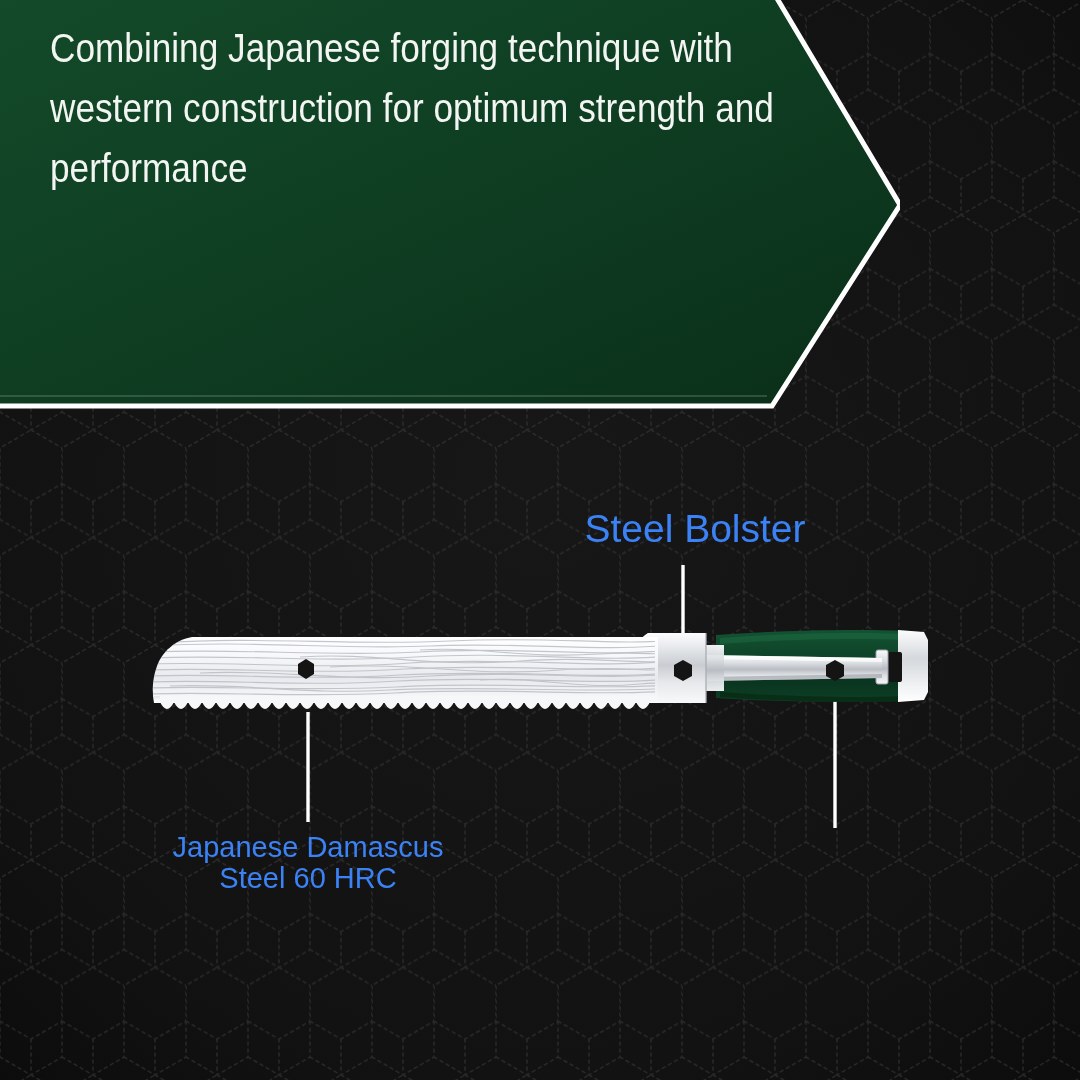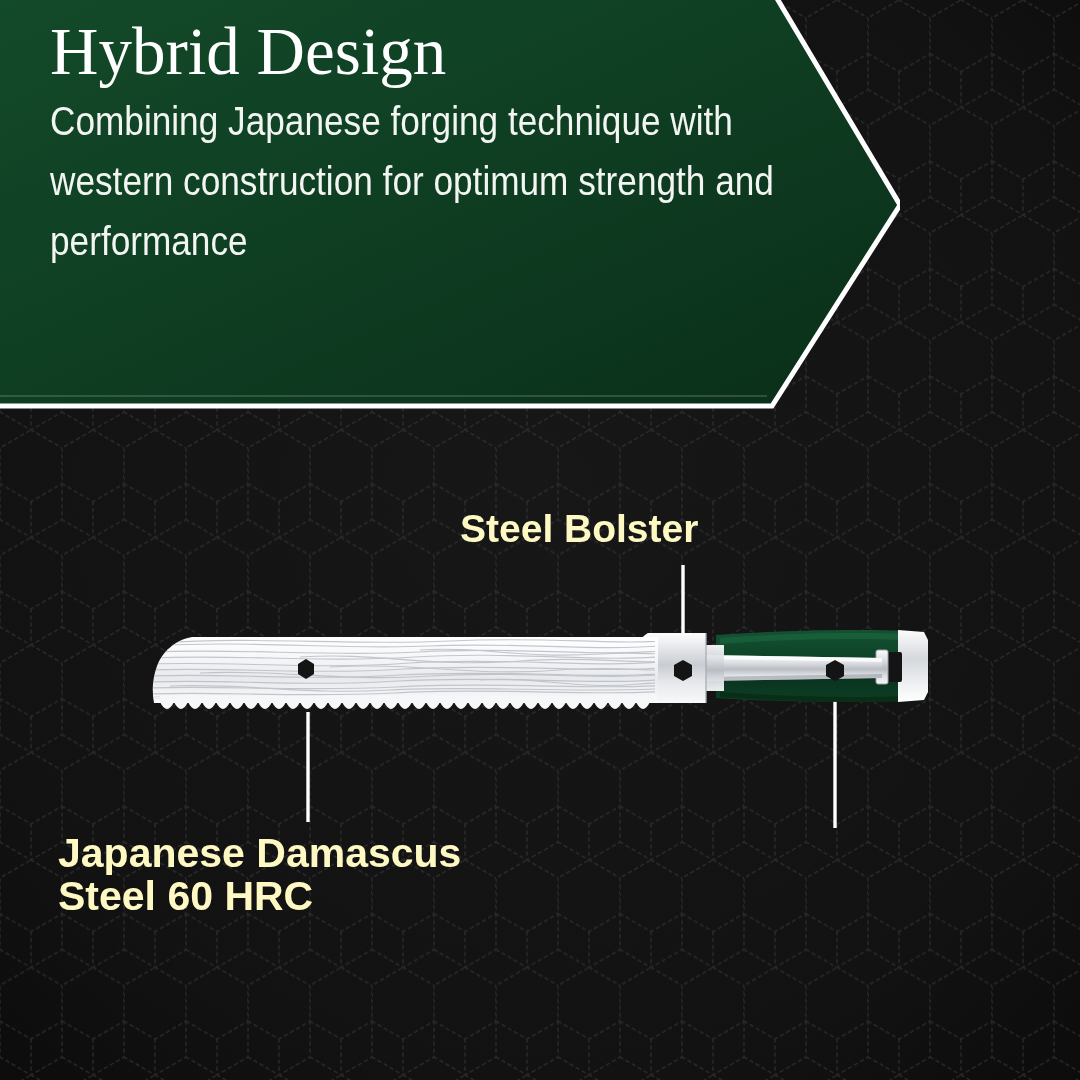--- a/index.html
+++ b/index.html
@@ -70,37 +70,38 @@
     top: 0;
     width: 1080px;
     height: 1080px;
     pointer-events: none;
   }
   #knife-wrap svg { display: block; width: 1080px; height: 1080px; }
 
   
   .callout {
     position: absolute;
-    color: #fef9c3;
+    color: #3b82f6;
     font-family: "Liberation Sans", sans-serif;
-    font-weight: 700;
+    font-weight: 400;
+    text-align: center;
     line-height: 1.06;
     white-space: pre-line;
   }
   #label-bolster {
     left: 460px;
     top: 508px;
     width: 470px;
     font-size: 39px;
   }
   #label-damascus {
     left: 58px;
     top: 832px;
     width: 500px;
-    font-size: 41px;
+    font-size: 29px;
   }
   #label-tang {
     left: 655px;
     top: 832px;
     width: 360px;
     font-size: 39px;
   }
 </style>
 </head>
 <body>
@@ -140,21 +141,20 @@
       </defs>
 
       <path d="M -10,-10 L 772,-10 L 900,205 L 772,406 L -10,406 Z" fill="url(#greengrad)"></path>
 
       <path d="M 772,-10 L 900,205 L 772,406 L -10,406" fill="none" stroke="#ffffff" stroke-width="5" stroke-linejoin="miter"></path>
 
       <path d="M -10,396 L 767,396" fill="none" stroke="#9fb5a6" stroke-width="1.2" opacity="0.5"></path>
     </svg>
 
     <div id="banner-text">
-      <h1 id="banner-title">Hybrid Design</h1>
       <p id="banner-sub">Combining Japanese forging technique with western construction for optimum strength and performance</p>
     </div>
   </div>
 
   <div id="knife-wrap">
     <svg viewBox="0 0 1080 1080" xmlns="http://www.w3.org/2000/svg">
       <defs>
 
         <linearGradient id="bladeGrad" x1="0%" y1="0%" x2="0%" y2="100%">
           <stop offset="0%" stop-color="#ffffff"></stop>

